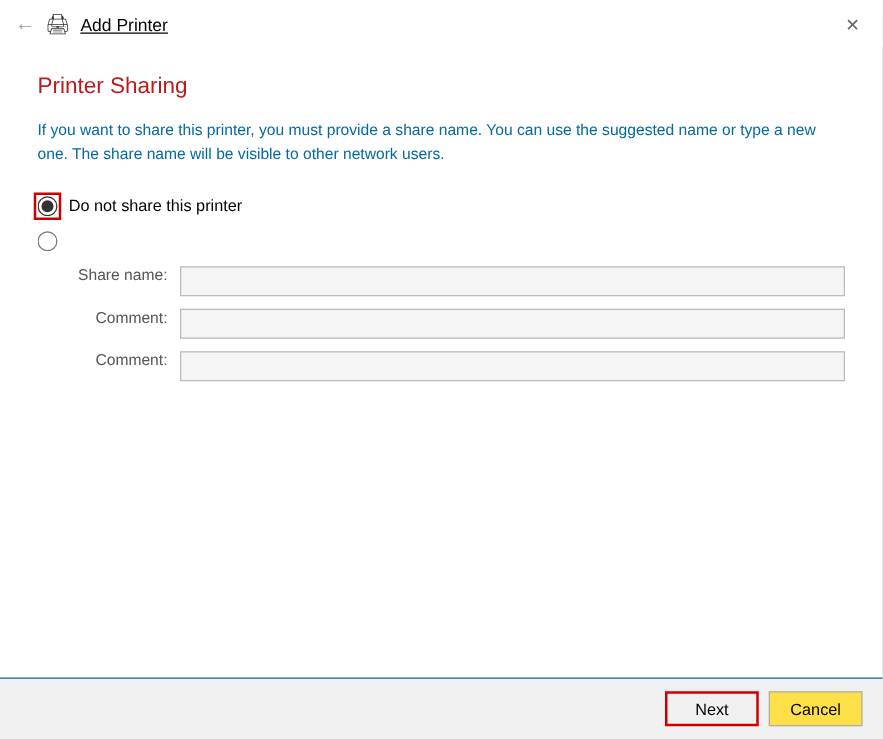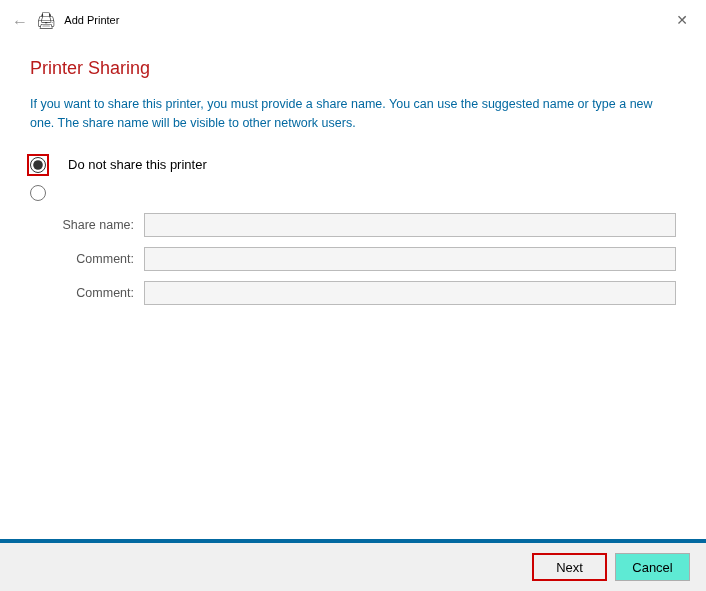--- a/index.html
+++ b/index.html
@@ -39,23 +39,24 @@
       color: #999;
       font-size: 16px;
       cursor: pointer;
       user-select: none;
     }
     .printer-icon {
       font-size: 16px;
       color: #333;
     }
     .title-text {
-      font-size: 11px;
+      font-size: 14px;
       color: #000;
       font-weight: normal;
+      text-decoration: underline;
     }
     .close-btn {
       cursor: pointer;
       color: #666;
       font-size: 14px;
       width: 24px;
       height: 24px;
       display: flex;
       align-items: center;
       justify-content: center;
@@ -73,21 +74,21 @@
     }
     .description {
       color: #0369a1;
       font-size: 12.5px;
       line-height: 1.5;
       margin-bottom: 24px;
     }
     .radio-option {
       display: flex;
       align-items: center;
-      gap: 22px;
+      gap: 9px;
       margin-bottom: 12px;
       position: relative;
     }
     .radio-wrapper {
       position: relative;
       display: inline-flex;
       align-items: center;
       justify-content: center;
     }
     .radio-highlight {
@@ -109,21 +110,21 @@
     .radio-label {
       font-size: 13px;
       color: #000;
     }
     .share-fields {
       margin-left: 24px;
       margin-top: 8px;
     }
     .field-row {
       display: flex;
-      align-items: center;
+      align-items: flex-start;
       margin-bottom: 10px;
     }
     .field-label {
       width: 90px;
       font-size: 12.5px;
       color: #555;
       text-align: right;
       padding-right: 10px;
     }
     .field-input {
@@ -145,35 +146,35 @@
       left: 50%;
       transform: translate(-50%, -50%);
       color: rgba(150,150,150,0.25);
       font-size: 13px;
       pointer-events: none;
       white-space: nowrap;
       z-index: 10;
     }
     .footer {
       background: #f0f0f0;
-      border-top: 4px solid #0369a1;
+      border-top: 1px solid #0369a1;
       padding: 10px 16px;
       display: flex;
       justify-content: flex-end;
       gap: 8px;
       align-items: center;
     }
     .btn {
       height: 28px;
       min-width: 75px;
       padding: 0 16px;
       font-size: 13px;
       cursor: pointer;
       border: 1px solid #adadad;
-      background: #5eead4;
+      background: #fde047;
       color: #000;
     }
     .btn-next {
       border: 2px solid #cc0000;
       background: #f0f0f0;
     }
   </style>
 </head>
 <body>
 

